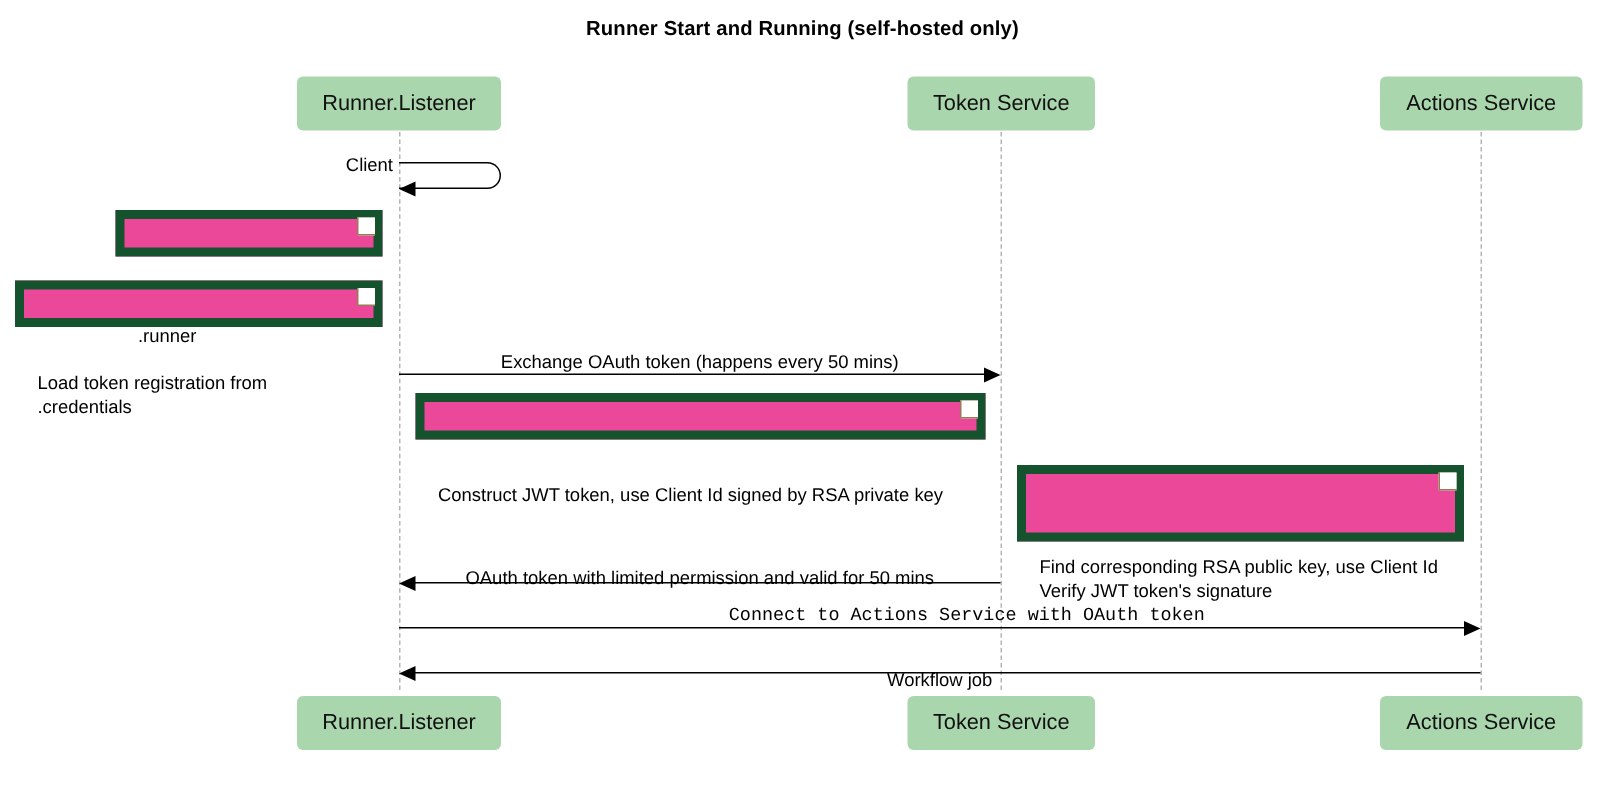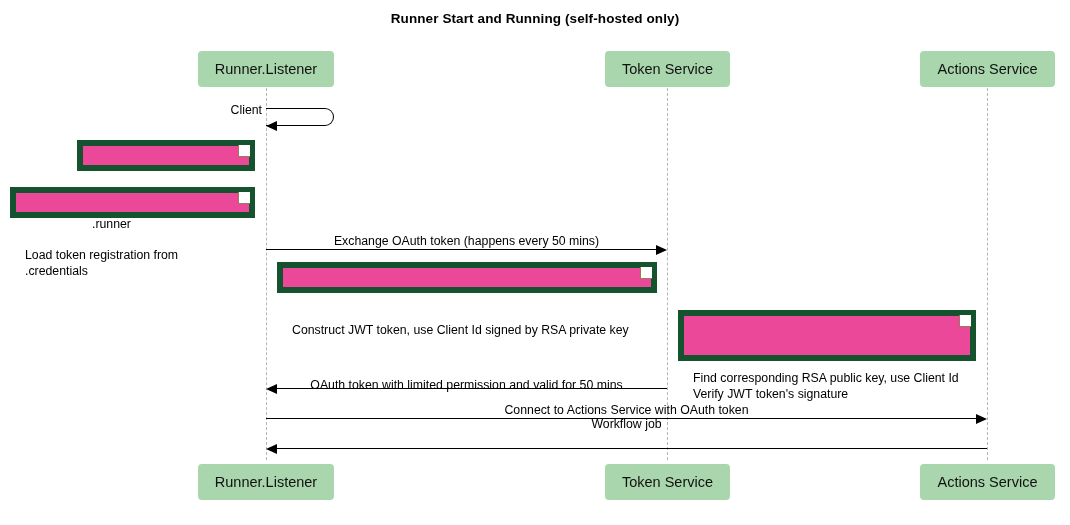--- a/index.html
+++ b/index.html
@@ -148,21 +148,21 @@
   <div class="note" style="left:277px;top:262px;width:380px;height:31px;">
     <span class="foldtri"></span>
     <span class="fold"></span>
     <span>Construct JWT token, use Client Id signed by RSA private key</span>
   </div>
 
   <div class="msglabel" style="left:266px;top:378px;width:401px;">OAuth token with limited permission and valid for 50 mins</div>
   <div class="msg" style="left:276px;top:388px;width:391px;"></div>
   <div class="arrowhead left" style="left:266px;top:384px;"></div>
 
-  <div class="msglabel" style="left:266px;top:403px;width:721px;">Connect to Actions Service with OAuth token</div>
+  <div class="msglabel" style="left:284px;top:403px;width:721px;font-family:Liberation Mono, monospace;">Connect to Actions Service with OAuth token</div>
   <div class="msg" style="left:266px;top:418px;width:711px;"></div>
   <div class="arrowhead right" style="left:976px;top:414px;"></div>
 
-  <div class="msglabel" style="left:266px;top:417px;width:721px;">Workflow job</div>
+  <div class="msglabel" style="left:266px;top:446px;width:721px;">Workflow job</div>
   <div class="msg" style="left:276px;top:448px;width:711px;"></div>
   <div class="arrowhead left" style="left:266px;top:444px;"></div>
 
 </div>
 
 </body></html>

